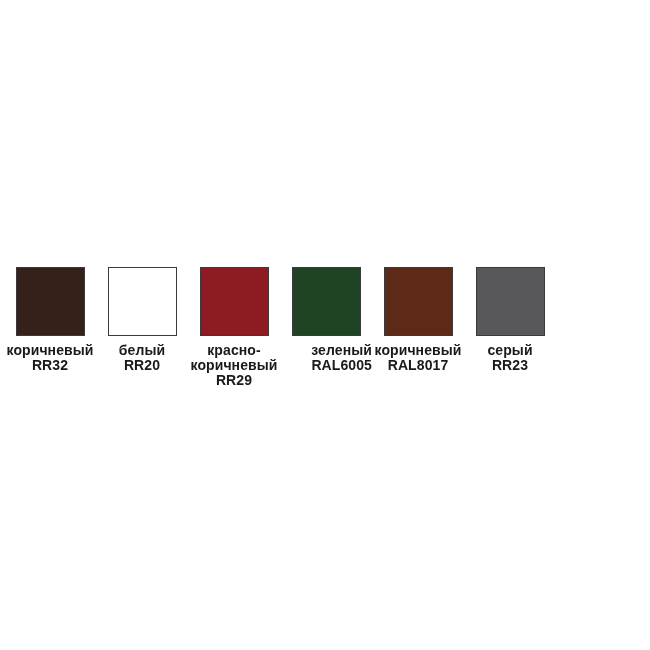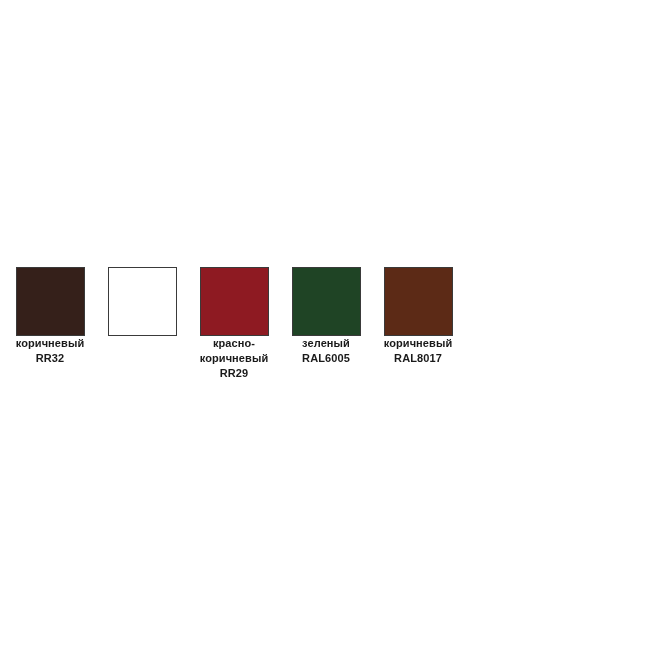--- a/index.html
+++ b/index.html
@@ -44,23 +44,24 @@
   .swatch-item.first { margin-left: 4px; }
 
   .swatch-chip {
     width: 69px;
     height: 69px;
     border: 1px solid #3a3a3a;
     box-sizing: border-box;
   }
 
   .swatch-caption {
+    margin-top: 7px;
     text-align: center;
     color: #1a1a1a;
-    font-size: 11px;
+    font-size: 14px;
     font-weight: bold;
     line-height: 15px;
     letter-spacing: 0.1px;
     width: 92px;
   }
   .caption-line {
     display: block;
     white-space: nowrap;
   }
 </style>
@@ -73,43 +74,54 @@
     <div class="swatch-item first">
       <div class="swatch-chip" style="background-color: rgb(53, 32, 26); border-color: rgb(58, 58, 58);"></div>
       <div class="swatch-caption" style="color: rgb(26, 26, 26);">
         <span class="caption-line">коричневый</span>
         <span class="caption-line">RR32</span>
       </div>
     </div>
 
     <div class="swatch-item">
       <div class="swatch-chip" style="background-color: rgb(255, 255, 255); border-color: rgb(58, 58, 58);"></div>
+      <div class="swatch-caption" style="color: rgb(26, 26, 26);">
+        <span class="caption-line">белый</span>
+        <span class="caption-line">RR20</span>
+      </div>
     </div>
 
     <div class="swatch-item">
       <div class="swatch-chip" style="background-color: rgb(142, 26, 34); border-color: rgb(58, 58, 58);"></div>
       <div class="swatch-caption" style="color: rgb(26, 26, 26);">
         <span class="caption-line">красно-</span>
         <span class="caption-line">коричневый</span>
         <span class="caption-line">RR29</span>
       </div>
     </div>
 
     <div class="swatch-item">
       <div class="swatch-chip" style="background-color: rgb(31, 68, 37); border-color: rgb(58, 58, 58);"></div>
-      <div class="swatch-caption" style="color: rgb(26, 26, 26);">
+      <div class="swatch-caption" style="color: rgb(26, 26, 26); text-align: right;">
         <span class="caption-line">зеленый</span>
         <span class="caption-line">RAL6005</span>
       </div>
     </div>
 
     <div class="swatch-item">
       <div class="swatch-chip" style="background-color: rgb(92, 42, 22); border-color: rgb(58, 58, 58);"></div>
       <div class="swatch-caption" style="color: rgb(26, 26, 26);">
         <span class="caption-line">коричневый</span>
         <span class="caption-line">RAL8017</span>
       </div>
     </div>
 
+    <div class="swatch-item">
+      <div class="swatch-chip" style="background-color: rgb(88, 88, 90); border-color: rgb(58, 58, 58);"></div>
+      <div class="swatch-caption" style="color: rgb(26, 26, 26);">
+        <span class="caption-line">серый</span>
+        <span class="caption-line">RR23</span>
+      </div>
+    </div>
 
 
   </div>
 </div>
 
 </body></html>

